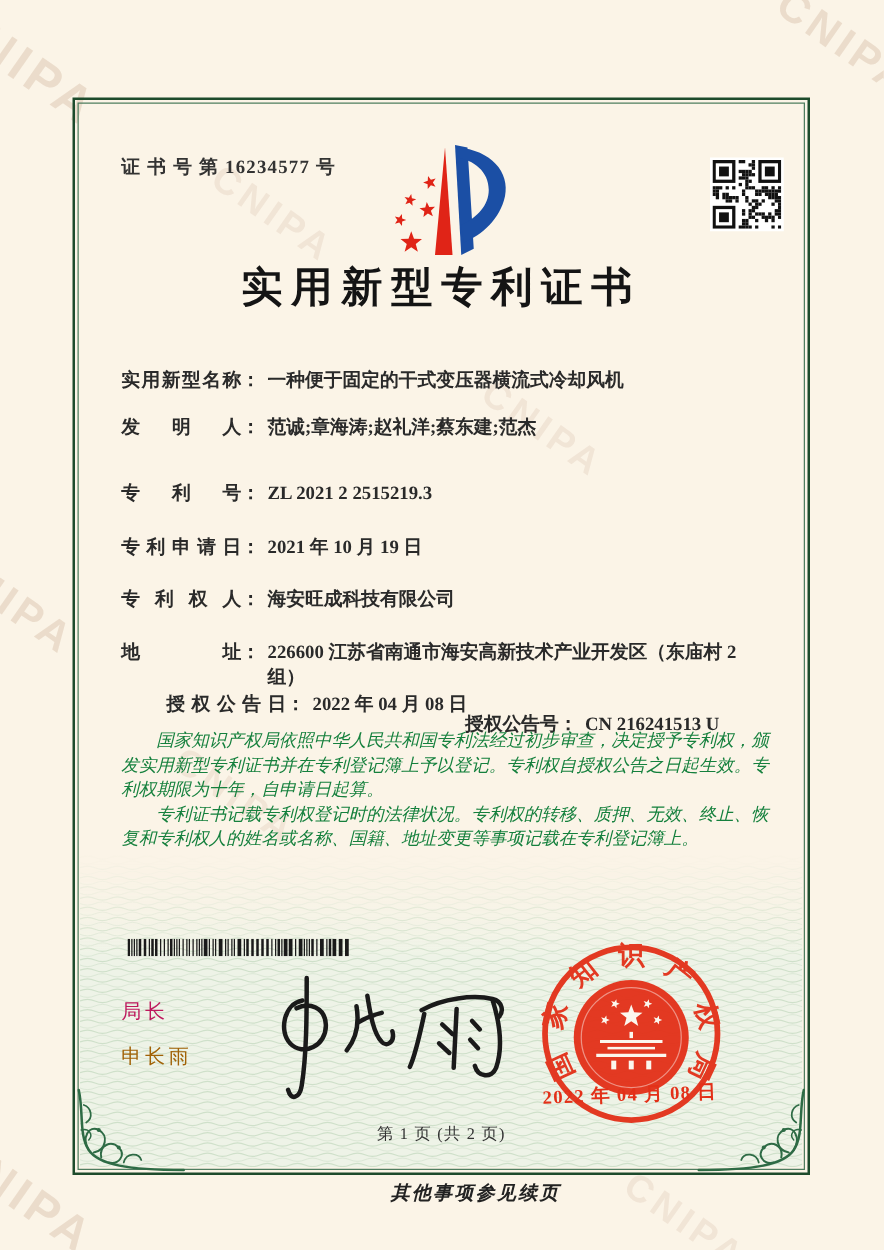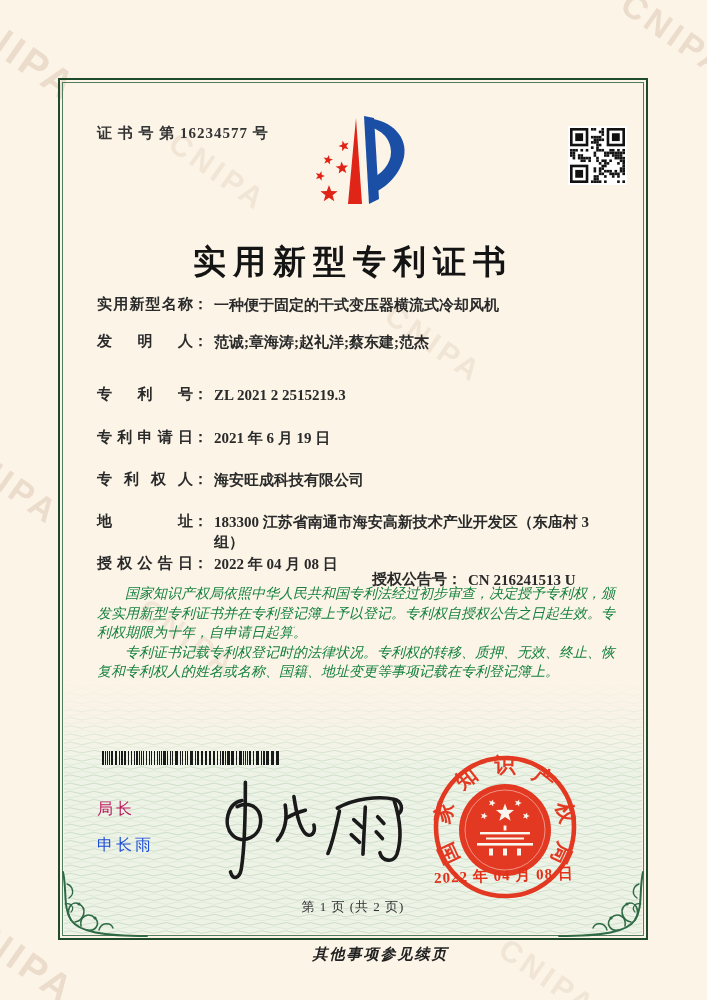--- a/index.html
+++ b/index.html
@@ -38,42 +38,42 @@
   }
   .waves svg{display:block;}
   .cert-number{
     position:absolute;left:37px;top:44px;
     font-size:15px;font-weight:600;letter-spacing:1px;color:#333;
   }
   .logo{position:absolute;left:238px;top:30px;width:120px;height:100px;}
   .qr{position:absolute;left:508px;top:46px;width:59px;height:59px;background:#fff;padding:2px;box-sizing:border-box;}
   .title{
     position:absolute;left:0;top:128px;width:100%;
-    text-align:center;font-size:33px;font-weight:700;letter-spacing:7px;color:#141414;margin-top:32px;
+    text-align:center;font-size:33px;font-weight:700;letter-spacing:7px;color:#141414;
   }
   .fields{position:absolute;left:37px;top:0;width:520px;}
   .frow{position:absolute;left:0;font-size:15px;font-weight:700;color:#2a2a2a;white-space:nowrap;}
   .flabel{
     display:inline-block;width:96px;
     text-align:justify;text-align-last:justify;
     vertical-align:top;
   }
   .fcolon{display:inline-block;vertical-align:top;}
   .fvalue{display:inline-block;max-width:402px;white-space:normal;vertical-align:top;line-height:20px;margin-left:6px;}
   .frow.pair2{left:275px;margin-top:16px;}
   .frow.pair2 .flabel{width:auto;text-align-last:auto;}
   .paras{
     position:absolute;left:37px;top:504px;width:522px;
     font-size:14px;line-height:19.5px;color:#15803d;
     font-style:italic;font-weight:500;
   }
   .paras p{margin:0;text-indent:2em;}
   .barcode{position:absolute;left:42px;top:671px;width:180px;height:14px;}
   .director-title{position:absolute;left:37px;top:719px;font-family:Liberation Mono, monospace;font-size:16px;letter-spacing:3px;color:#be185d;}
-  .director-name{position:absolute;left:37px;top:755px;font-family:"Liberation Sans","DejaVu Sans",sans-serif;font-size:16px;letter-spacing:3px;color:#1d4ed8;}
+  .director-name{position:absolute;left:37px;top:755px;font-family:"Liberation Sans","DejaVu Sans",sans-serif;font-size:16px;letter-spacing:3px;color:#a16207;}
   .signature{position:absolute;left:128px;top:688px;width:250px;height:120px;transform:rotate(-2deg);}
   .seal{position:absolute;left:360px;top:662px;width:170px;height:170px;opacity:.95;}
   .seal-date{
     position:absolute;left:374px;top:786px;width:170px;
     color:#e33018;font-size:15px;font-weight:700;letter-spacing:1px;
     transform:rotate(-2deg);white-space:nowrap;
   }
   .page-number{position:absolute;left:0;top:818px;width:100%;text-align:center;font-size:13px;color:#333;letter-spacing:1px;}
   .ornament{position:absolute;bottom:-2px;width:92px;height:70px;color:#2e6b45;}
   .ornament.left{left:-1px;}
@@ -339,29 +339,29 @@
     <div class="frow" style="top:215px;">
       <span class="flabel">实用新型名称</span><span class="fcolon">：</span><span class="fvalue">一种便于固定的干式变压器横流式冷却风机</span>
     </div>
     <div class="frow" style="top:252px;">
       <span class="flabel">发明人</span><span class="fcolon">：</span><span class="fvalue">范诚;章海涛;赵礼洋;蔡东建;范杰</span>
     </div>
     <div class="frow" style="top:305px;">
       <span class="flabel">专利号</span><span class="fcolon">：</span><span class="fvalue">ZL 2021 2 2515219.3</span>
     </div>
     <div class="frow" style="top:348px;">
-      <span class="flabel">专利申请日</span><span class="fcolon">：</span><span class="fvalue">2021 年 6 月 19 日</span>
+      <span class="flabel">专利申请日</span><span class="fcolon">：</span><span class="fvalue">2021 年 10 月 19 日</span>
     </div>
     <div class="frow" style="top:390px;">
       <span class="flabel">专利权人</span><span class="fcolon">：</span><span class="fvalue">海安旺成科技有限公司</span>
     </div>
     <div class="frow" style="top:432px;">
-      <span class="flabel">地址</span><span class="fcolon">：</span><span class="fvalue">183300 江苏省南通市海安高新技术产业开发区（东庙村 3 组）</span>
-    </div>
-    <div class="frow" style="top:474px;">
+      <span class="flabel">地址</span><span class="fcolon">：</span><span class="fvalue">226600 江苏省南通市海安高新技术产业开发区（东庙村 2 组）</span>
+    </div>
+    <div class="frow" style="top:474px;margin-left:36px;">
       <span class="flabel">授权公告日</span><span class="fcolon">：</span><span class="fvalue">2022 年 04 月 08 日</span>
     </div>
     <div class="frow pair2" style="top:474px;">
       <span class="flabel">授权公告号</span><span class="fcolon">：</span><span class="fvalue">CN 216241513 U</span>
     </div>
   </div>
 
   <div class="paras">
     <p>国家知识产权局依照中华人民共和国专利法经过初步审查，决定授予专利权，颁发实用新型专利证书并在专利登记簿上予以登记。专利权自授权公告之日起生效。专利权期限为十年，自申请日起算。</p>
     <p>专利证书记载专利权登记时的法律状况。专利权的转移、质押、无效、终止、恢复和专利权人的姓名或名称、国籍、地址变更等事项记载在专利登记簿上。</p>

